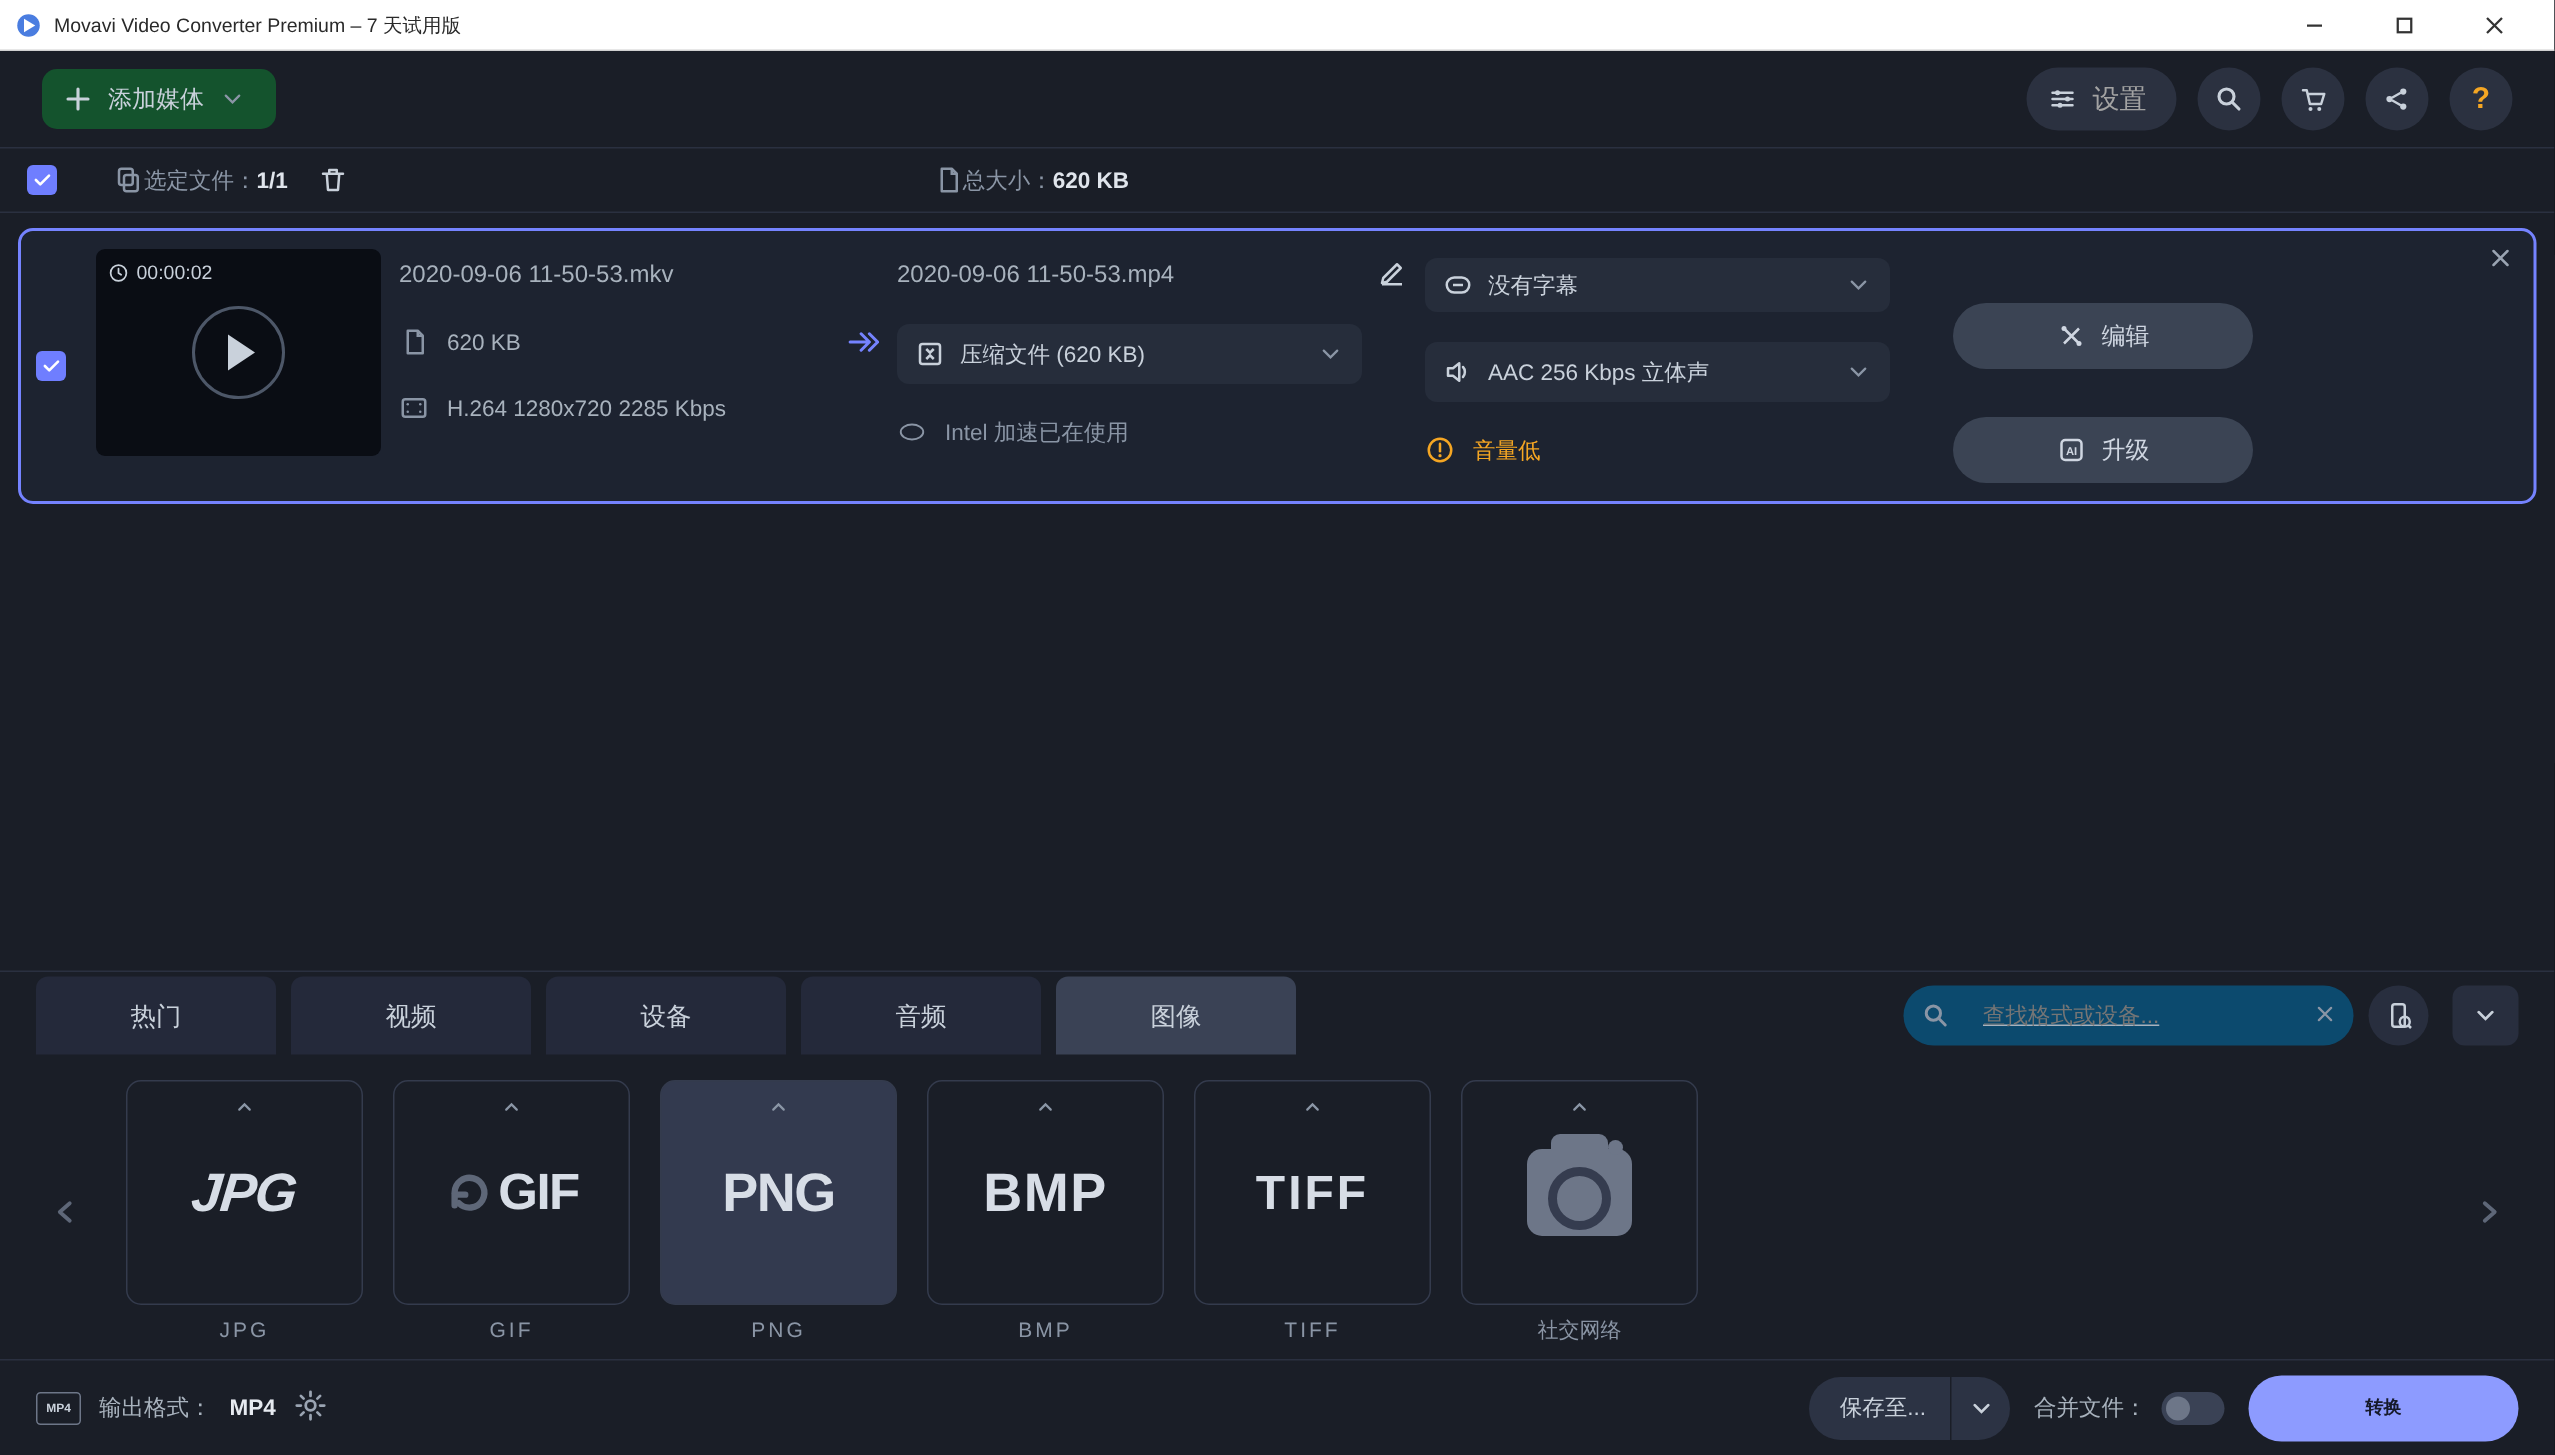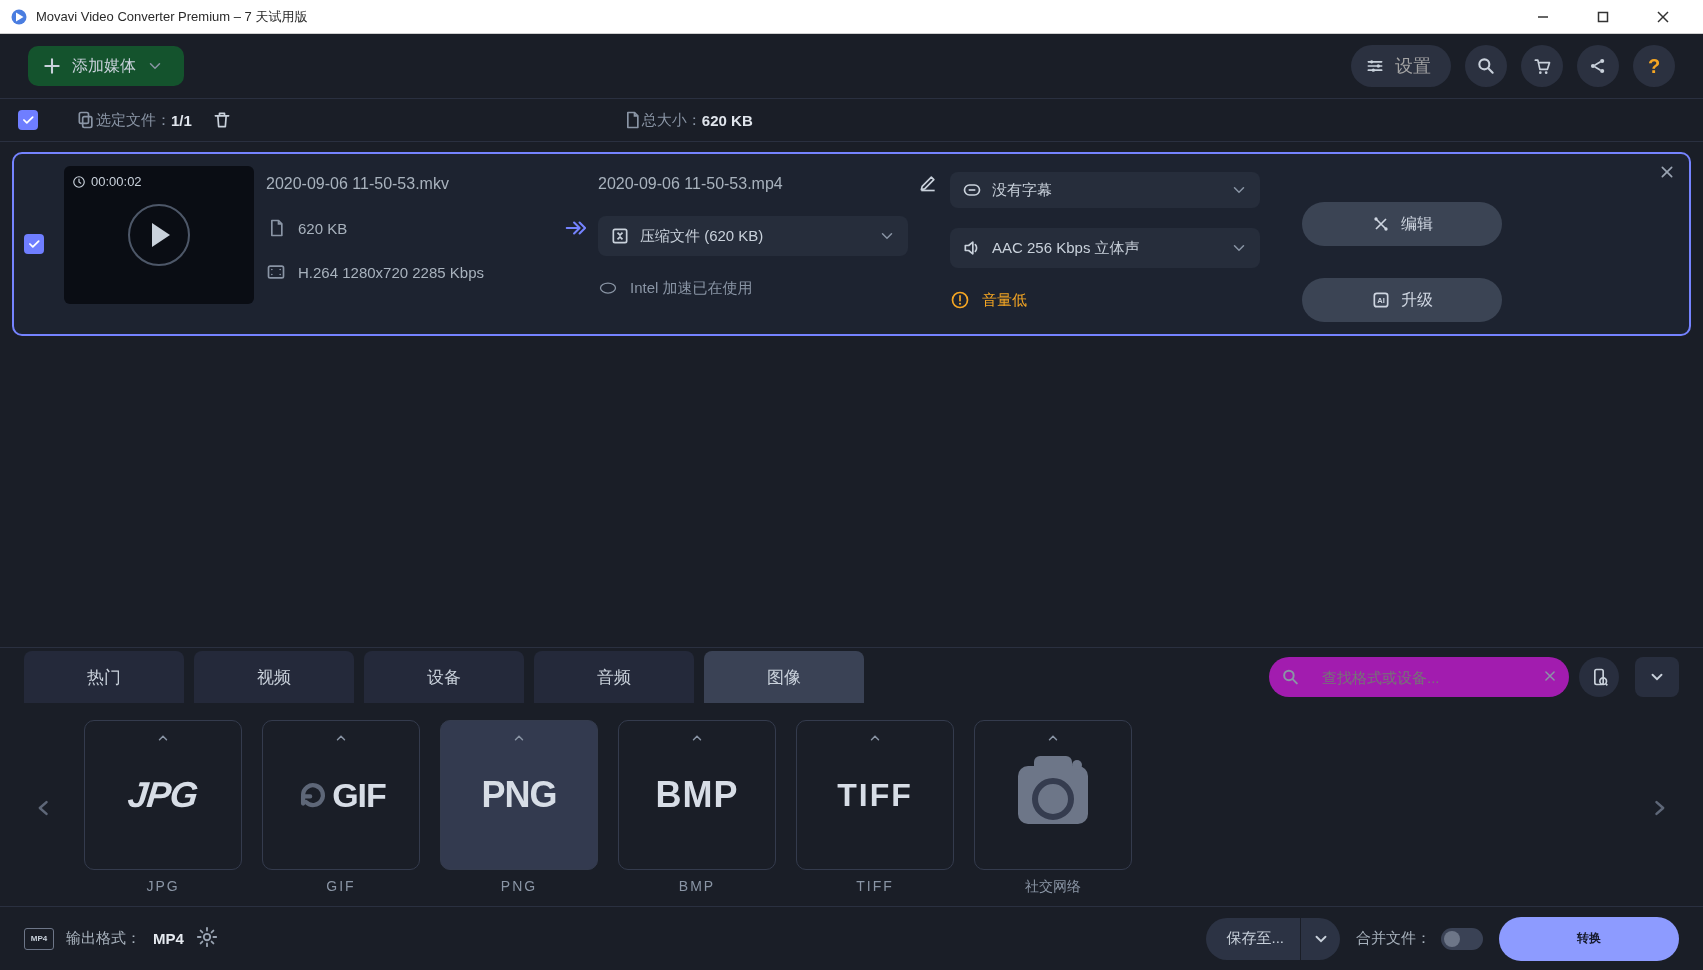--- a/index.html
+++ b/index.html
@@ -62,21 +62,21 @@
 .right-col { display: flex; flex-direction: column; gap: 32px; padding-top: 36px; }
 .right-btn { width: 200px; height: 44px; border-radius: 22px; background: #3b4454; display: flex; align-items: center; justify-content: center; gap: 10px; color: #cfd6e1; font-size: 16px; cursor: pointer; }
 
 .empty-area { flex: 1; min-height: 40px; }
 
 
 .footer { background: #1a1e27; border-top: 1px solid #2a3040; }
 .tabs-row { display: flex; align-items: center; padding: 0 24px; gap: 10px; height: 58px; }
 .tab { width: 160px; height: 52px; background: #24293a; border-radius: 8px 8px 0 0; display: flex; align-items: center; justify-content: center; color: #c9d1db; font-size: 17px; cursor: pointer; }
 .tab.active { background: #3a4255; }
-.search-pill { margin-left: auto; background: #a21caf; height: 40px; border-radius: 20px; display: flex; align-items: center; padding: 0 12px; gap: 22px; width: 300px; }
+.search-pill { margin-left: auto; background: #0c4a6e; height: 40px; border-radius: 20px; display: flex; align-items: center; padding: 0 12px; gap: 22px; width: 300px; text-decoration: underline; }
 .search-pill input { background: transparent; border: none; outline: none; color: #c9d1db; font-size: 15px; flex: 1; }
 .search-pill .clear-x { color: #8a95a5; cursor: pointer; font-size: 18px; }
 .sq-round { width: 40px; height: 40px; border-radius: 20px; background: #282e3e; display: flex; align-items: center; justify-content: center; color: #c9d1db; cursor: pointer; }
 .collapse-btn { width: 44px; height: 40px; background: #282e3e; border-radius: 8px; display: flex; align-items: center; justify-content: center; cursor: pointer; margin-left: 6px; }
 
 .formats-strip { display: flex; align-items: stretch; padding: 14px 24px 10px 24px; gap: 20px; }
 .strip-arrow { width: 40px; display: flex; align-items: center; justify-content: center; color: #5e6778; cursor: pointer; }
 .format-tile { width: 158px; display: flex; flex-direction: column; align-items: center; gap: 8px; }
 .format-card { width: 158px; height: 150px; border: 1px solid #343b4d; border-radius: 10px; display: flex; flex-direction: column; align-items: center; justify-content: center; gap: 14px; position: relative; cursor: pointer; }
 .format-card.selected { background: #333a4f; }

